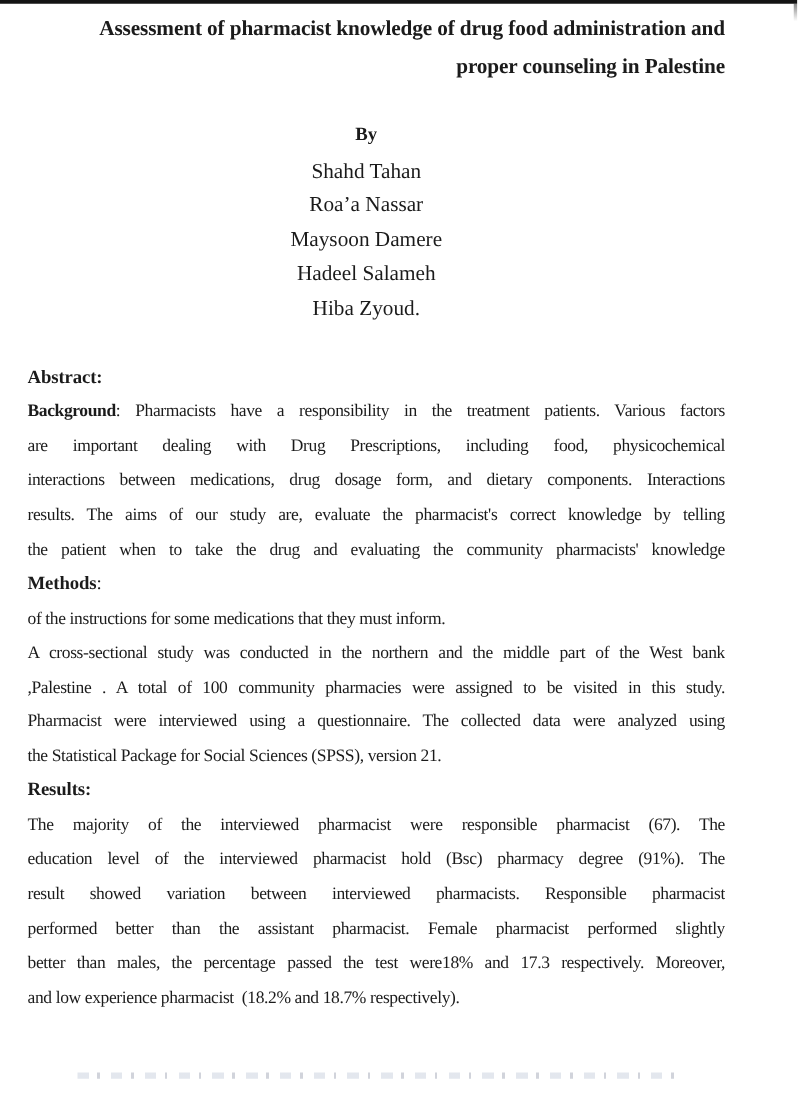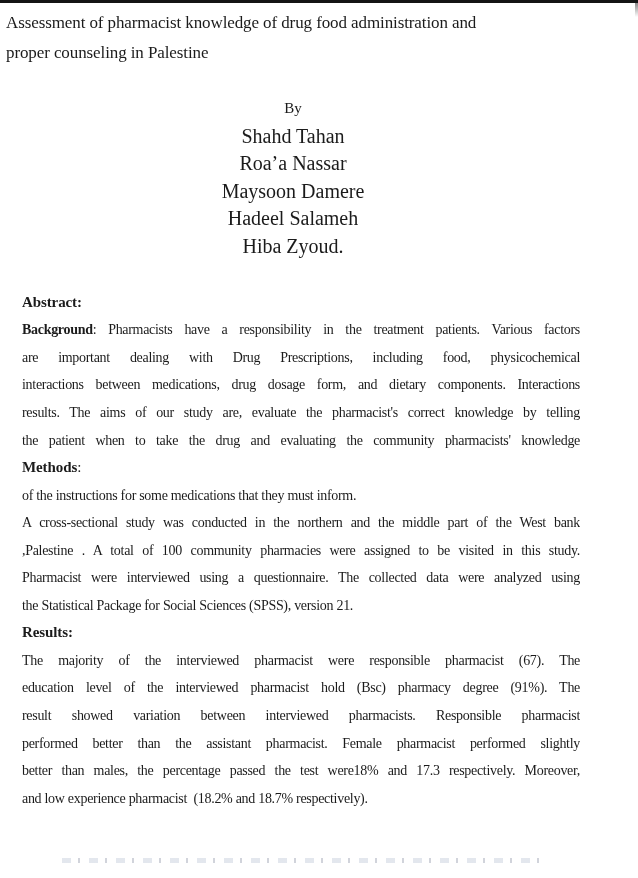--- a/index.html
+++ b/index.html
@@ -31,35 +31,35 @@
     top: 3px;
     right: 0;
     width: 3px;
     height: 14px;
     background: linear-gradient(180deg, rgba(40,40,40,0.55), rgba(40,40,40,0));
   }
   .inner {
     padding: 5px 58px 0 6px; 
   }
   .title {
-    font-weight: normal;
+    font-weight: bold;
     font-size: 17px;
     line-height: 30px;
-    text-align: left;
+    text-align: right;
     letter-spacing: -0.1px;
   }
   .byline {
     margin-top: 27px;
-    font-weight: normal;
+    font-weight: bold;
     font-size: 15px;
     line-height: 27.55px;
     text-align: center;
   }
   .authors .author {
-    font-size: 20px;
+    font-size: 17px;
     line-height: 27.55px;
     text-align: center;
   }
   .content {
     margin-top: 28.5px;
     margin-left: 16px;
   }
   .ln {
     font-size: 14px;
     letter-spacing: -0.3px;

